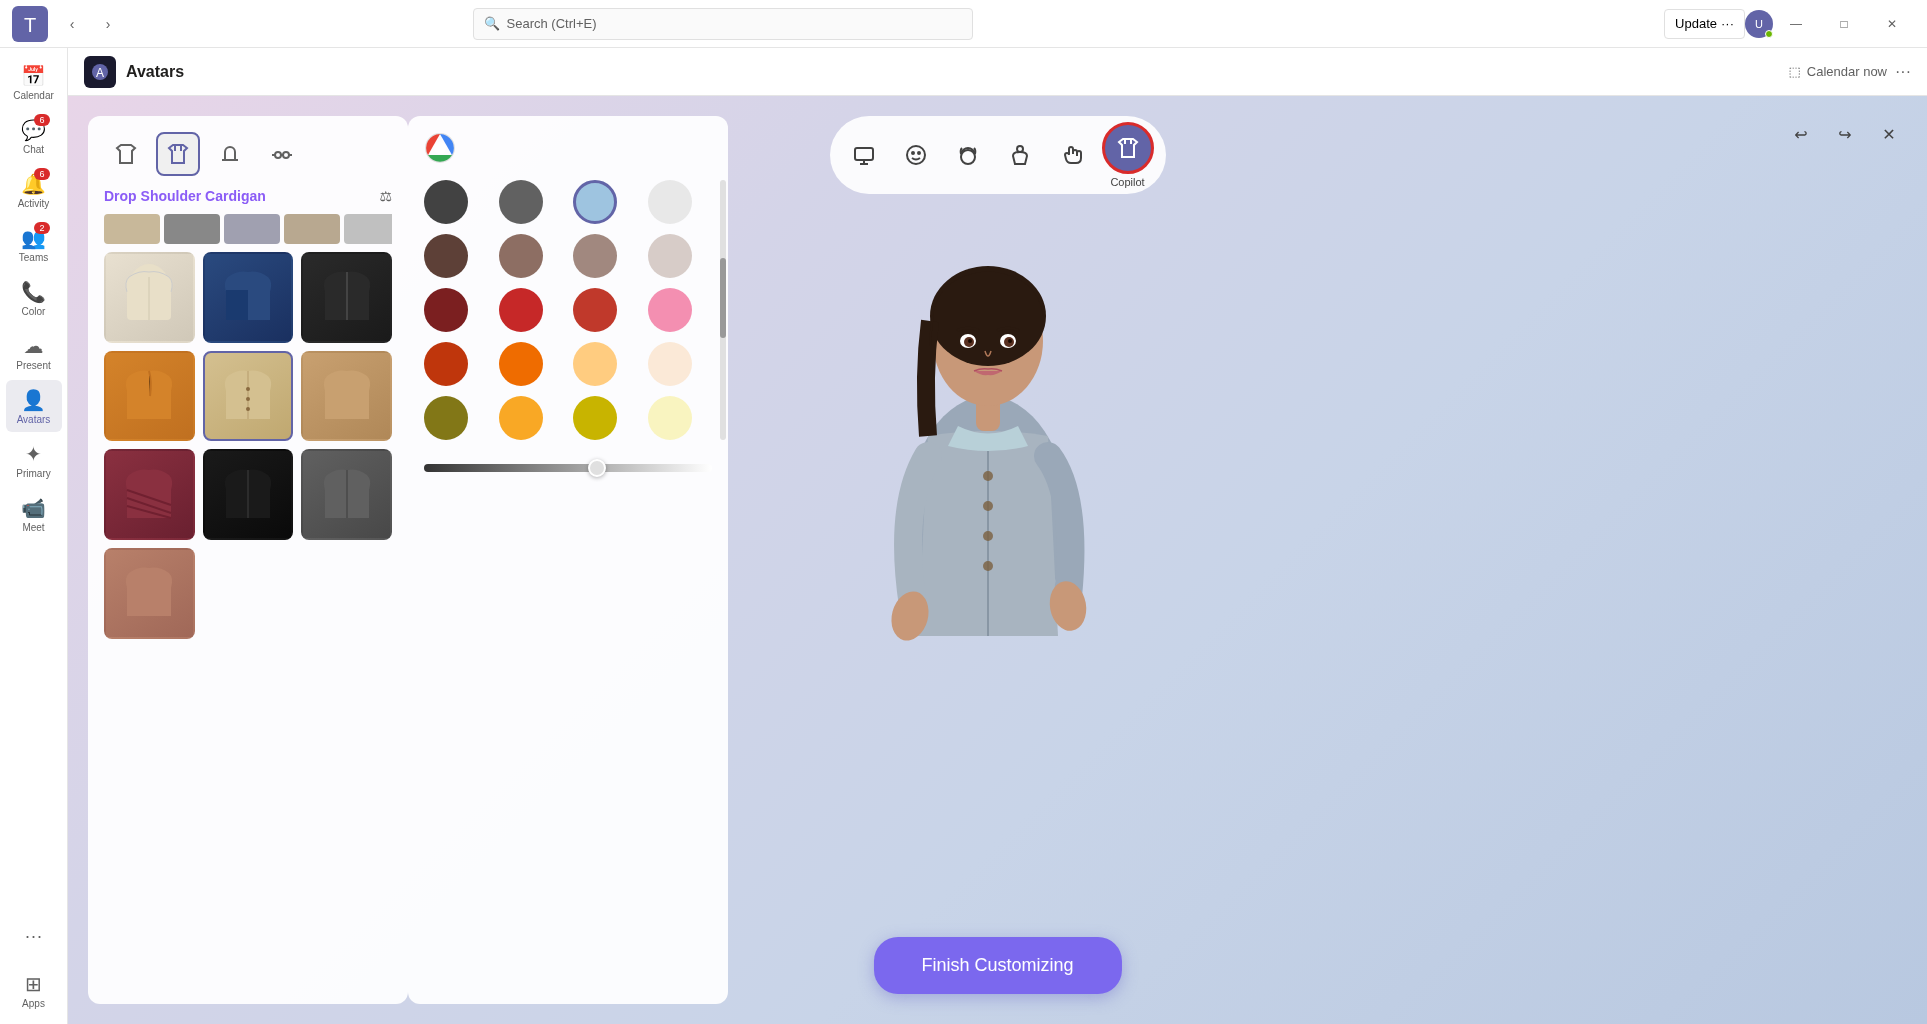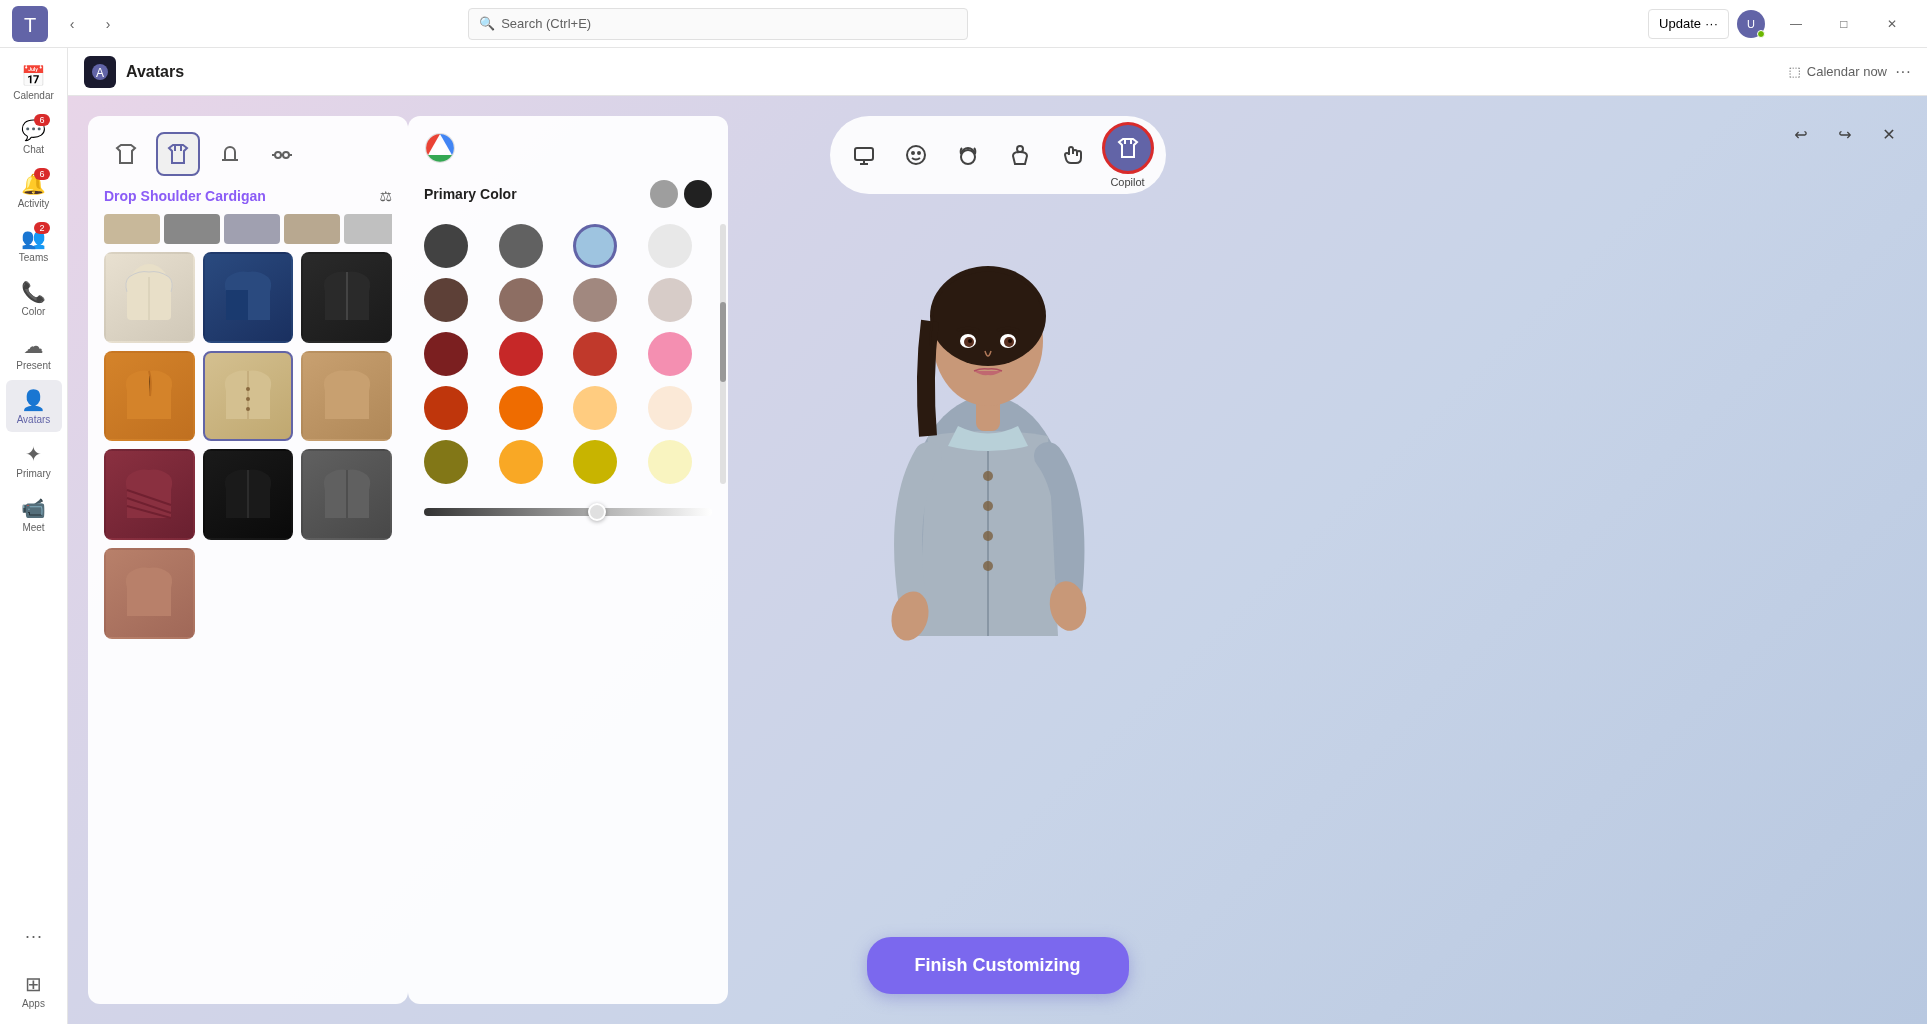--- a/index.html
+++ b/index.html
@@ -29,21 +29,21 @@
       height: 32px;
       border: 1px solid #e0e0e0;
       border-radius: 4px;
       display: flex; align-items: center;
       padding: 0 10px; gap: 6px;
       background: #fafafa;
       color: #616161;
       font-size: 13px;
       margin: 0 auto;
     }
-    .titlebar-right { display: flex; align-items: center; gap: 8px; margin-left: auto; }
+    .titlebar-right { display: flex; align-items: center; margin-left: auto; }
     .update-btn {
       height: 30px;
       border: 1px solid #e0e0e0;
       background: #fff;
       border-radius: 4px;
       padding: 0 10px;
       font-size: 13px;
       cursor: pointer;
       display: flex; align-items: center; gap: 4px;
     }
@@ -265,21 +265,21 @@
       position: absolute;
       bottom: 30px;
       left: 50%;
       transform: translateX(-50%);
       background: #7b68ee;
       color: #fff;
       border: none;
       border-radius: 24px;
       padding: 18px 48px;
       font-size: 18px;
-      font-weight: 700;
+      font-weight: 400;
       cursor: pointer;
       box-shadow: 0 4px 16px rgba(100,100,200,0.4);
     }
 
     
     .color-panel {
       width: 320px;
       background: rgba(255,255,255,0.92);
       border-radius: 12px;
       margin: 20px 20px 20px 0;
@@ -692,27 +692,20 @@
 
           <svg class="google-icon" width="32" height="32" viewBox="0 0 32 32">
             <circle cx="16" cy="16" r="14" fill="none" stroke="#e0e0e0" stroke-width="2"></circle>
             <path d="M16 2 A14 14 0 0 1 28 23 Z" fill="#4285F4"></path>
             <path d="M28 23 A14 14 0 0 1 4 23 Z" fill="#34A853"></path>
             <path d="M4 23 A14 14 0 0 1 16 2 Z" fill="#EA4335"></path>
             <circle cx="16" cy="16" r="6" fill="#fff"></circle>
           </svg>
         </div>
 
-        <div class="primary-color-row">
-          <span class="primary-color-label">Primary Color</span>
-          <div class="primary-swatches">
-            <div class="primary-swatch" style="background:#9e9e9e;"></div>
-            <div class="primary-swatch" style="background:#212121;"></div>
-          </div>
-        </div>
 
         <div class="color-grid" style="position:relative;">
 
           <div class="color-swatch" style="background:#424242;"></div>
           <div class="color-swatch" style="background:#616161;"></div>
           <div class="color-swatch selected" style="background:#9ec4e0;border-color:#6264a7;"></div>
           <div class="color-swatch" style="background:#e8e8e8;"></div>
 
           <div class="color-swatch" style="background:#5d4037;"></div>
           <div class="color-swatch" style="background:#8d6e63;"></div>

